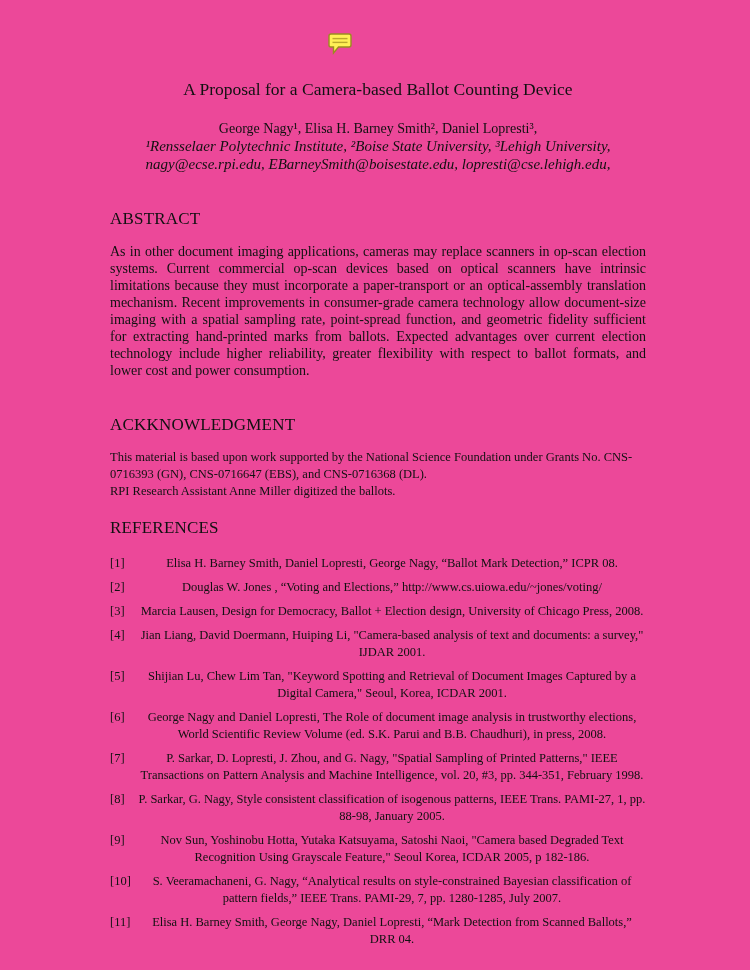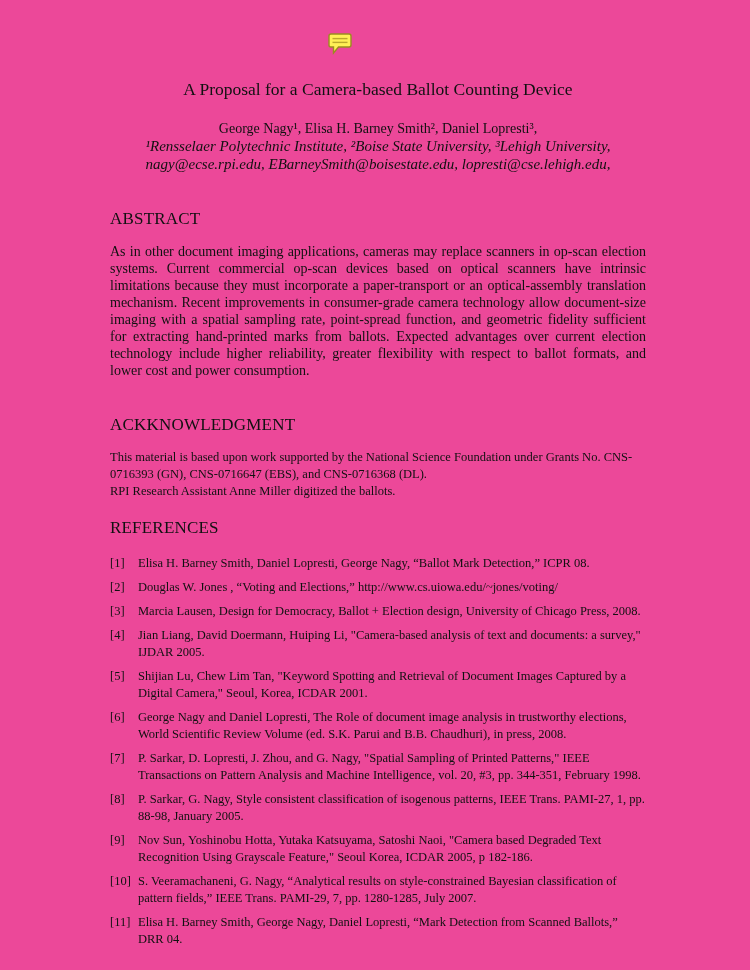--- a/index.html
+++ b/index.html
@@ -75,21 +75,21 @@
   .ref {
     display: flex;
     margin-bottom: 7px;
     font-size: 12.5px;
     line-height: 17px;
   }
   .ref-num {
     width: 28px;
     flex: none;
   }
-  .ref-text { flex: 1; }
+  .ref-text { flex: 1; text-align: center; }
   p { margin: 0; }
 </style>
 </head>
 <body>
 
 <div class="page">
 
   <div class="annotation-row">
     <div class="annotation" title="">
       <svg width="26" height="24" viewBox="0 0 26 24">
@@ -125,21 +125,21 @@
       <div class="ref">
       <span class="ref-num">[2]</span>
       <span class="ref-text">Douglas W. Jones , “Voting and Elections,” http://www.cs.uiowa.edu/~jones/voting/</span>
     </div>
       <div class="ref">
       <span class="ref-num">[3]</span>
       <span class="ref-text">Marcia Lausen, Design for Democracy, Ballot + Election design, University of Chicago Press, 2008.</span>
     </div>
       <div class="ref">
       <span class="ref-num">[4]</span>
-      <span class="ref-text">Jian Liang, David Doermann, Huiping Li, "Camera-based analysis of text and documents: a survey," IJDAR 2005.</span>
+      <span class="ref-text">Jian Liang, David Doermann, Huiping Li, "Camera-based analysis of text and documents: a survey," IJDAR 2001.</span>
     </div>
       <div class="ref">
       <span class="ref-num">[5]</span>
       <span class="ref-text">Shijian Lu, Chew Lim Tan, "Keyword Spotting and Retrieval of Document Images Captured by a Digital Camera," Seoul, Korea, ICDAR 2001.</span>
     </div>
       <div class="ref">
       <span class="ref-num">[6]</span>
       <span class="ref-text">George Nagy and Daniel Lopresti, The Role of document image analysis in trustworthy elections, World Scientific Review Volume (ed. S.K. Parui and B.B. Chaudhuri), in press, 2008.</span>
     </div>
       <div class="ref">

